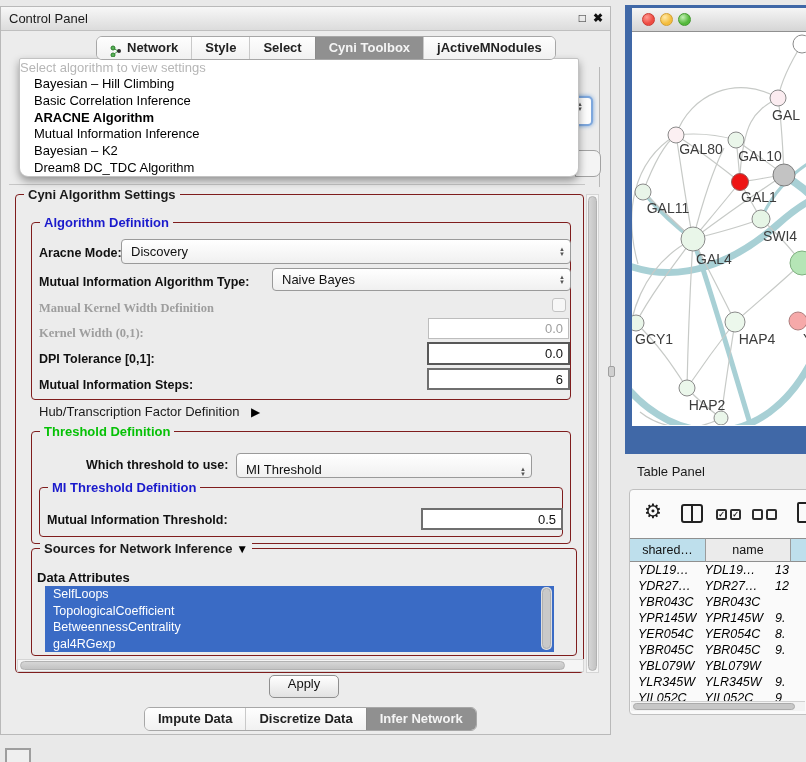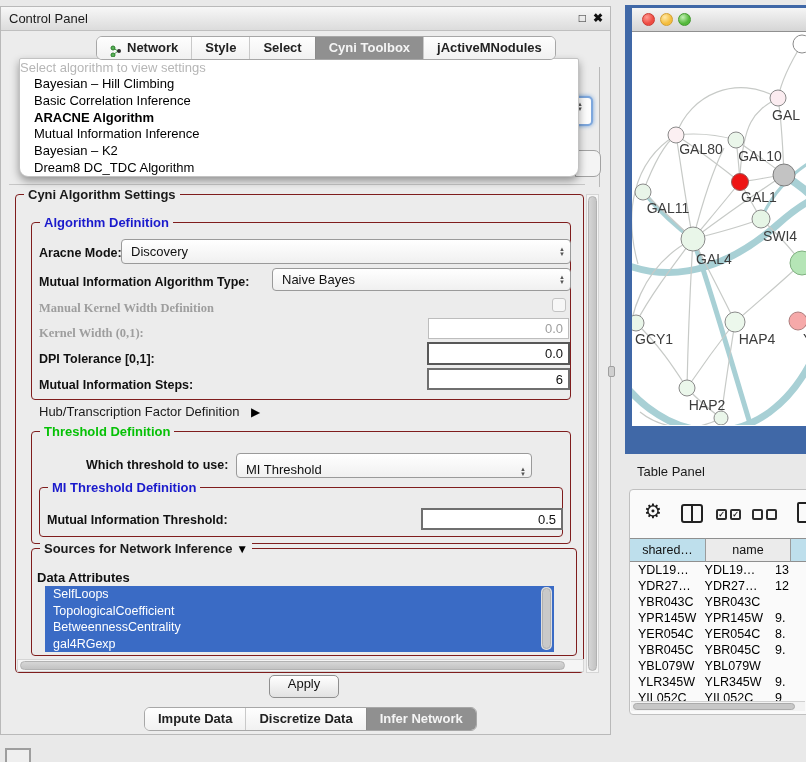--- a/index.html
+++ b/index.html
@@ -114,21 +114,21 @@
         line-height:8px; text-align:center; color:#1a1a1a; font-weight:bold; }
   .pageicon { position:absolute; left:797px; top:502px; width:14px; height:21px;
               border:2px solid #222; border-radius:2px; background:#fafafa; }
 
   .thead { position:absolute; left:630px; top:538px; display:flex; height:24px; }
   .th { border-right:1px solid #9b9b9b; border-top:1px solid #8f8f8f; border-bottom:1px solid #8f8f8f;
         font-size:12.5px; color:#111; text-align:center; line-height:22px; }
   .th.c1 { width:76px; background:#bedfec; }
   .th.c2 { width:85px; background:#ebebeb; }
   .th.c3 { width:40px; background:#bedfec; }
-  .tbody { position:absolute; left:630px; top:563px; width:176px; height:158px; overflow:hidden; }
+  .tbody { position:absolute; left:630px; top:563px; width:176px; height:158px; overflow:hidden;font-style:italic; }
   .tr { display:flex; height:16px; }
   .td { font-size:12.5px; color:#000; white-space:nowrap; overflow:hidden; }
   .td.c1 { width:76px; padding-left:8px; }
   .td.c2 { width:85px; padding-left:8px; }
   .td.c3 { width:40px; padding-left:4px; }
 
   .tp-hscroll { position:absolute; left:631px; top:701px; width:174px; height:10px;
                 background:#f2f2f2; border-top:1px solid #d0d0d0; }
   .tp-hthumb { position:absolute; left:2px; top:1px; width:162px; height:7px; background:#c7c7c7;
                border:1px solid #ababab; border-radius:4px; }

